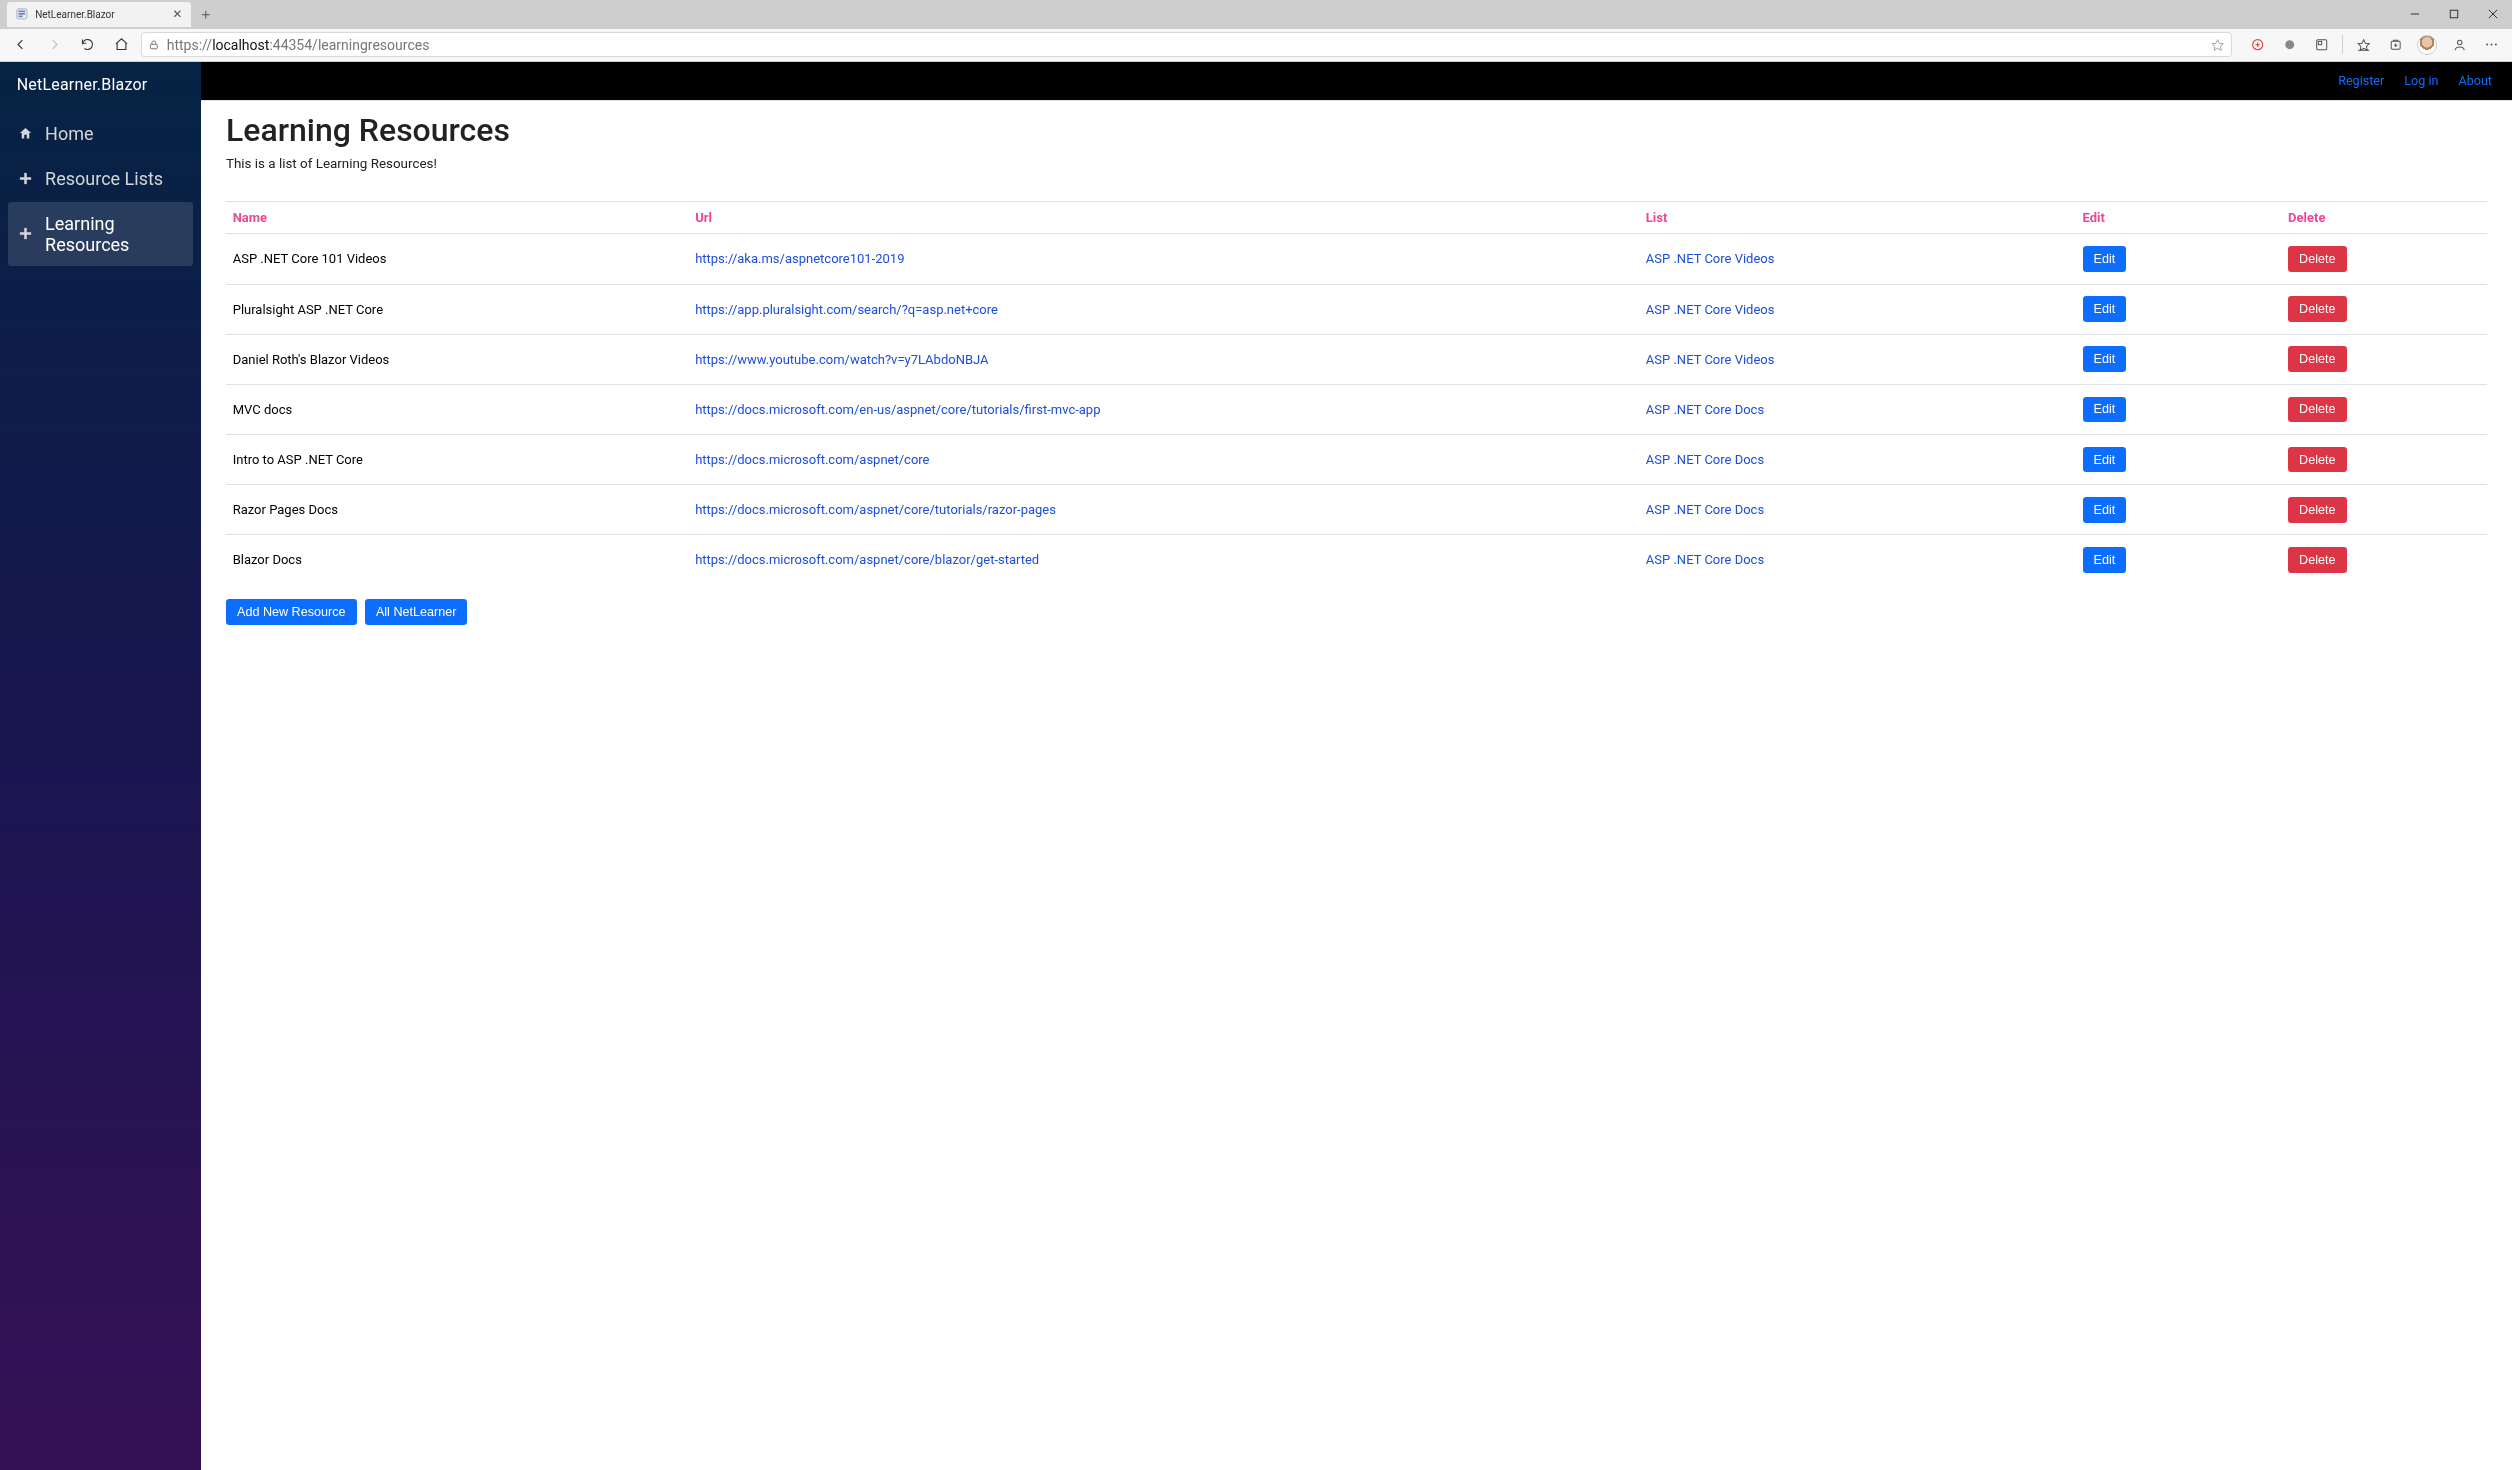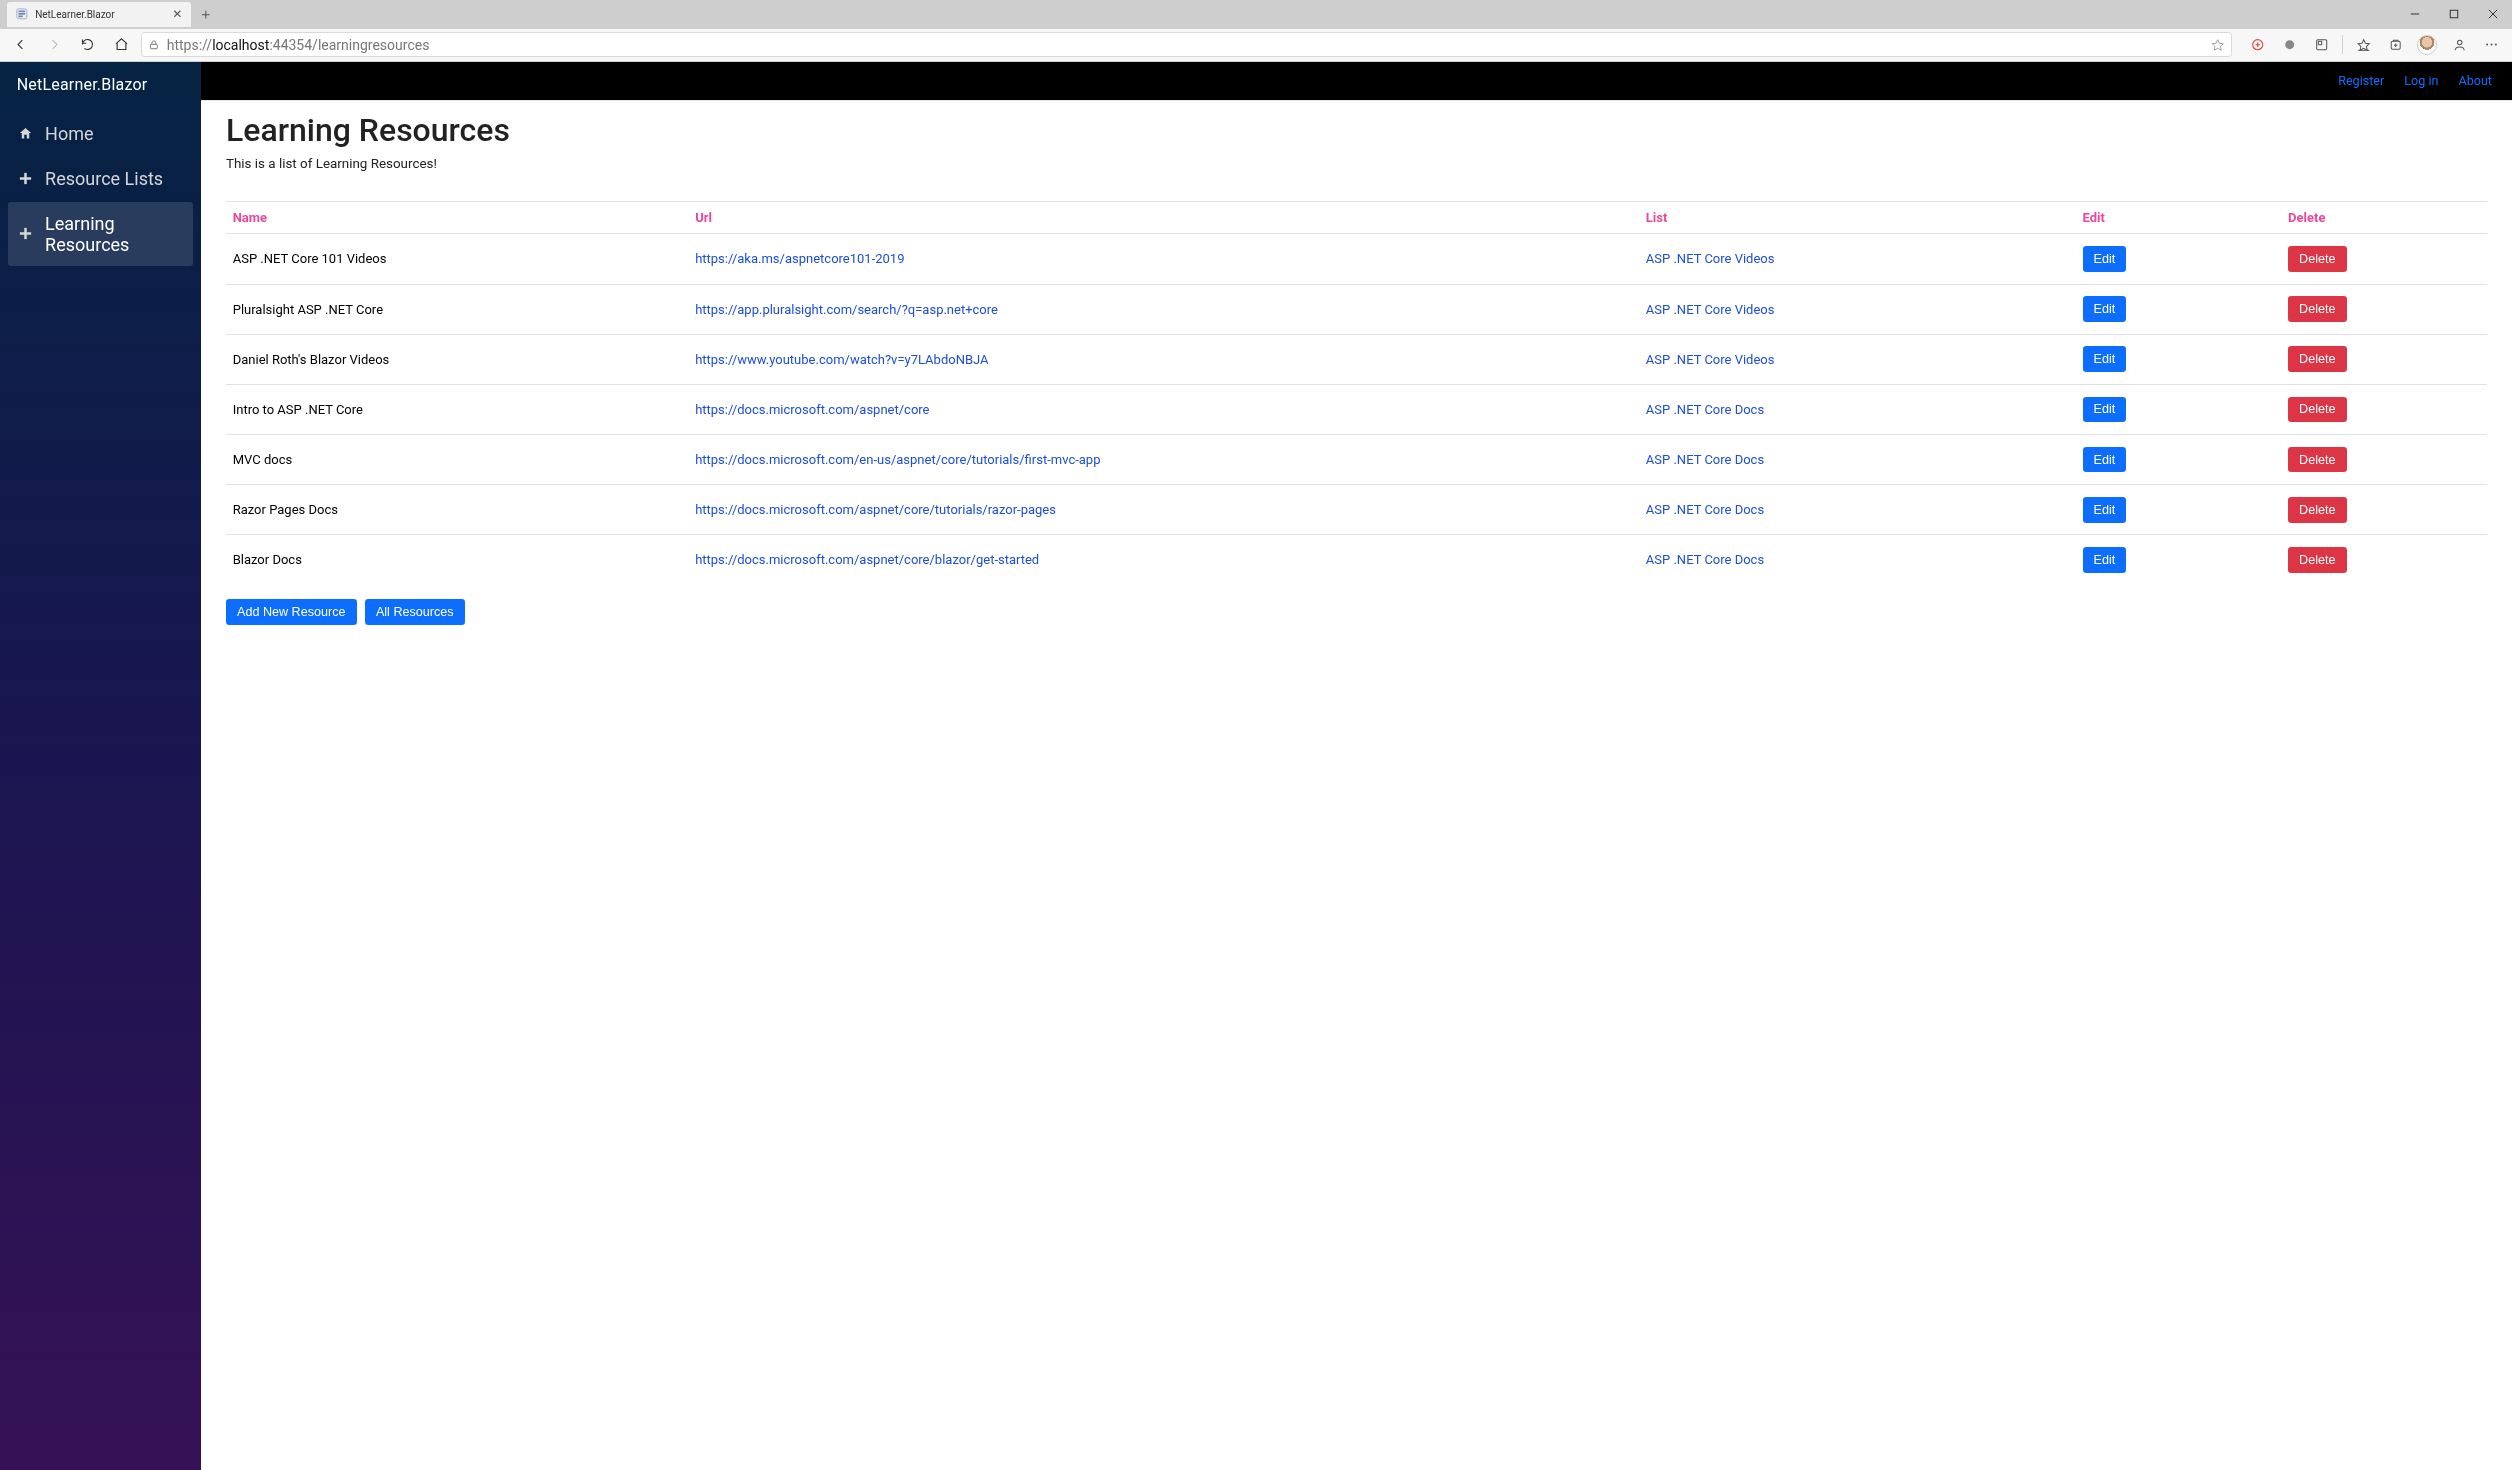--- a/index.html
+++ b/index.html
@@ -258,50 +258,50 @@
               <td><button class="btn btn-danger">Delete</button></td>
             </tr>
             <tr>
               <td>Daniel Roth's Blazor Videos</td>
               <td><a class="cell-link">https://www.youtube.com/watch?v=y7LAbdoNBJA</a></td>
               <td><a class="cell-link">ASP .NET Core Videos</a></td>
               <td><button class="btn btn-primary">Edit</button></td>
               <td><button class="btn btn-danger">Delete</button></td>
             </tr>
             <tr>
+              <td>MVC docs</td>
+              <td><a class="cell-link">https://docs.microsoft.com/en-us/aspnet/core/tutorials/first-mvc-app</a></td>
+              <td><a class="cell-link">ASP .NET Core Docs</a></td>
+              <td><button class="btn btn-primary">Edit</button></td>
+              <td><button class="btn btn-danger">Delete</button></td>
+            </tr>
+            <tr>
               <td>Intro to ASP .NET Core</td>
               <td><a class="cell-link">https://docs.microsoft.com/aspnet/core</a></td>
               <td><a class="cell-link">ASP .NET Core Docs</a></td>
               <td><button class="btn btn-primary">Edit</button></td>
               <td><button class="btn btn-danger">Delete</button></td>
             </tr>
             <tr>
-              <td>MVC docs</td>
-              <td><a class="cell-link">https://docs.microsoft.com/en-us/aspnet/core/tutorials/first-mvc-app</a></td>
-              <td><a class="cell-link">ASP .NET Core Docs</a></td>
-              <td><button class="btn btn-primary">Edit</button></td>
-              <td><button class="btn btn-danger">Delete</button></td>
-            </tr>
-            <tr>
               <td>Razor Pages Docs</td>
               <td><a class="cell-link">https://docs.microsoft.com/aspnet/core/tutorials/razor-pages</a></td>
               <td><a class="cell-link">ASP .NET Core Docs</a></td>
               <td><button class="btn btn-primary">Edit</button></td>
               <td><button class="btn btn-danger">Delete</button></td>
             </tr>
             <tr>
               <td>Blazor Docs</td>
               <td><a class="cell-link">https://docs.microsoft.com/aspnet/core/blazor/get-started</a></td>
               <td><a class="cell-link">ASP .NET Core Docs</a></td>
               <td><button class="btn btn-primary">Edit</button></td>
               <td><button class="btn btn-danger">Delete</button></td>
             </tr>
           </tbody>
       </table>
 
       <div class="bottom-actions">
         <button class="btn btn-primary">Add New Resource</button>
-        <button class="btn btn-primary">All Resources</button>
+        <button class="btn btn-primary">All NetLearner</button>
       </div>
     </main>
   </div>
 </div>
 
 
 </body></html>

